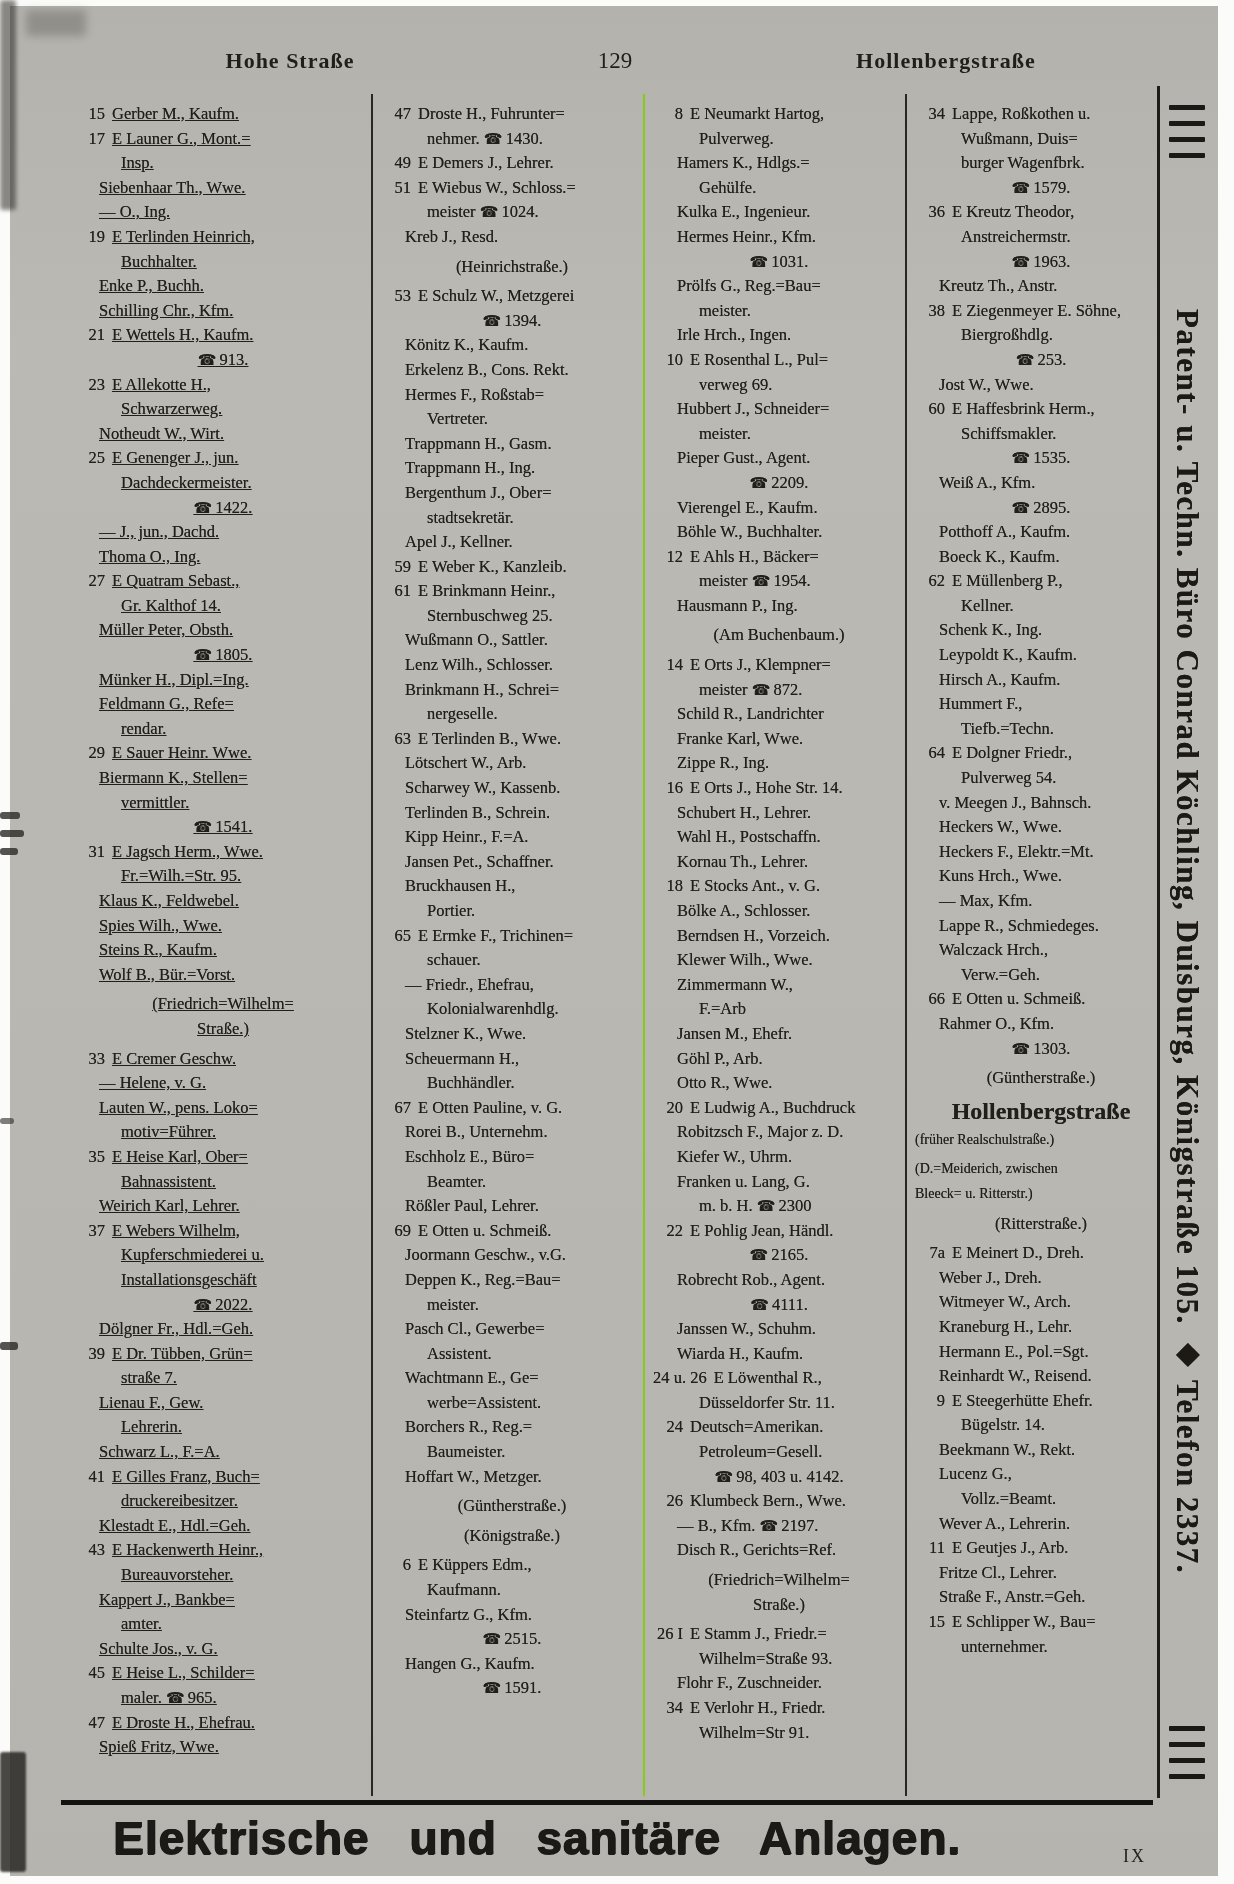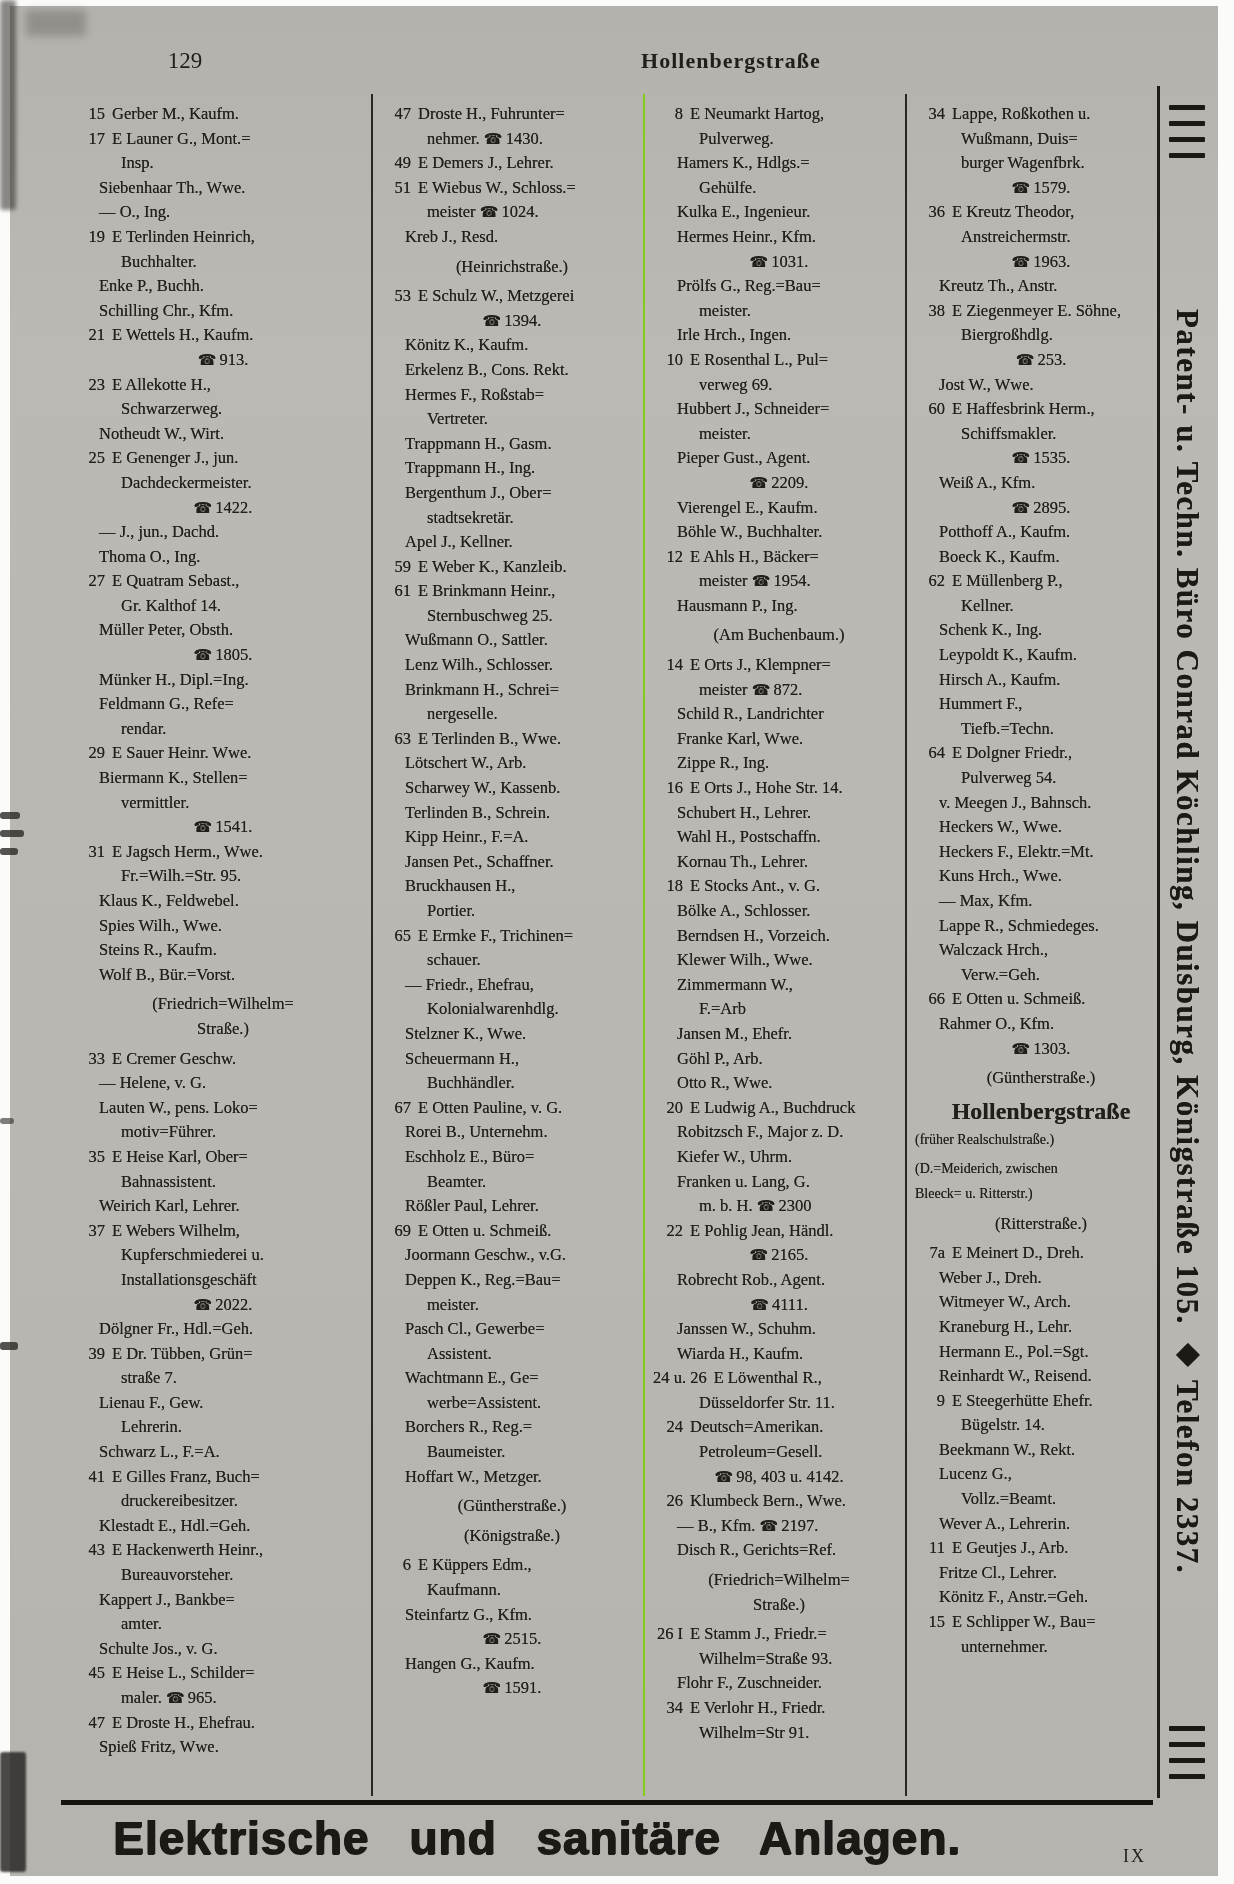--- a/index.html
+++ b/index.html
@@ -19,21 +19,21 @@
   .a8{left:26px;top:10px;width:60px;height:26px;opacity:.25;filter:blur(4px);}
   
   .header{position:absolute;left:75px;top:48px;width:1092px;display:flex;align-items:baseline;}
   .h-cell{text-align:center;}
   .h-left{width:430px;font-size:22px;font-weight:bold;letter-spacing:1px;}
   .h-num{width:220px;font-size:23px;}
   .h-right{flex:1;font-size:22px;font-weight:bold;letter-spacing:1px;}
   
   .content{position:absolute;left:75px;top:94px;width:1092px;height:1702px;display:flex;box-sizing:border-box;}
   .col{box-sizing:border-box;font-size:16.5px;line-height:24.6px;padding-top:8px;overflow:hidden;}
-  .col1{width:296px;}
+  .col1{width:296px;text-decoration:underline;}
   .col2{width:272px;border-left:2px solid #2a2722;padding-left:8px;}
   .col3{width:262px;border-left:2px solid #84cc16;padding-left:8px;}
   .col4{width:262px;border-left:2px solid #2a2722;padding-left:8px;}
   .ln{white-space:nowrap;text-shadow:0 0 .5px rgba(34,31,26,.75);}
   .k-e{padding-left:46px;text-indent:-46px;}
   .k-p{padding-left:24px;}
   .k-w{padding-left:46px;}
   .k-c{text-align:center;padding-left:0;}
   .k-h{text-align:center;font-weight:bold;font-size:24px;line-height:30px;margin:4px 0 2px;}
   .k-s{text-align:left;font-size:14px;}
@@ -66,20 +66,21 @@
   <div class="art a1"></div>
   <div class="art a2"></div>
   <div class="art a3"></div>
   <div class="art a4"></div>
   <div class="art a5"></div>
   <div class="art a6"></div>
   <div class="art a7"></div>
   <div class="art a8"></div>
 
   <div class="header">
+    <div class="h-cell h-left">Hohe Straße</div>
     <div class="h-cell h-num">129</div>
     <div class="h-cell h-right">Hollenbergstraße</div>
   </div>
 
   <div class="content">
     <div class="col col1">
         <div class="ln k-e"><span class="num">15</span>Gerber M., Kaufm.</div>
         <div class="ln k-e"><span class="num">17</span>E Launer G., Mont.=</div>
         <div class="ln k-w">Insp.</div>
         <div class="ln k-p">Siebenhaar Th., Wwe.</div>
@@ -334,21 +335,21 @@
         <div class="ln k-p">Hermann E., Pol.=Sgt.</div>
         <div class="ln k-p">Reinhardt W., Reisend.</div>
         <div class="ln k-e"><span class="num">9</span>E Steegerhütte Ehefr.</div>
         <div class="ln k-w">Bügelstr. 14.</div>
         <div class="ln k-p">Beekmann W., Rekt.</div>
         <div class="ln k-p">Lucenz G.,</div>
         <div class="ln k-w">Vollz.=Beamt.</div>
         <div class="ln k-p">Wever A., Lehrerin.</div>
         <div class="ln k-e"><span class="num">11</span>E Geutjes J., Arb.</div>
         <div class="ln k-p">Fritze Cl., Lehrer.</div>
-        <div class="ln k-p">Könitz F., Anstr.=Geh.</div>
+        <div class="ln k-p">Straße F., Anstr.=Geh.</div>
         <div class="ln k-e"><span class="num">15</span>E Schlipper W., Bau=</div>
         <div class="ln k-w">unternehmer.</div>
       </div>
   </div>
 
   <div class="sidebar">
     <div class="bars">
         <i></i>
         <i></i>
         <i></i>

